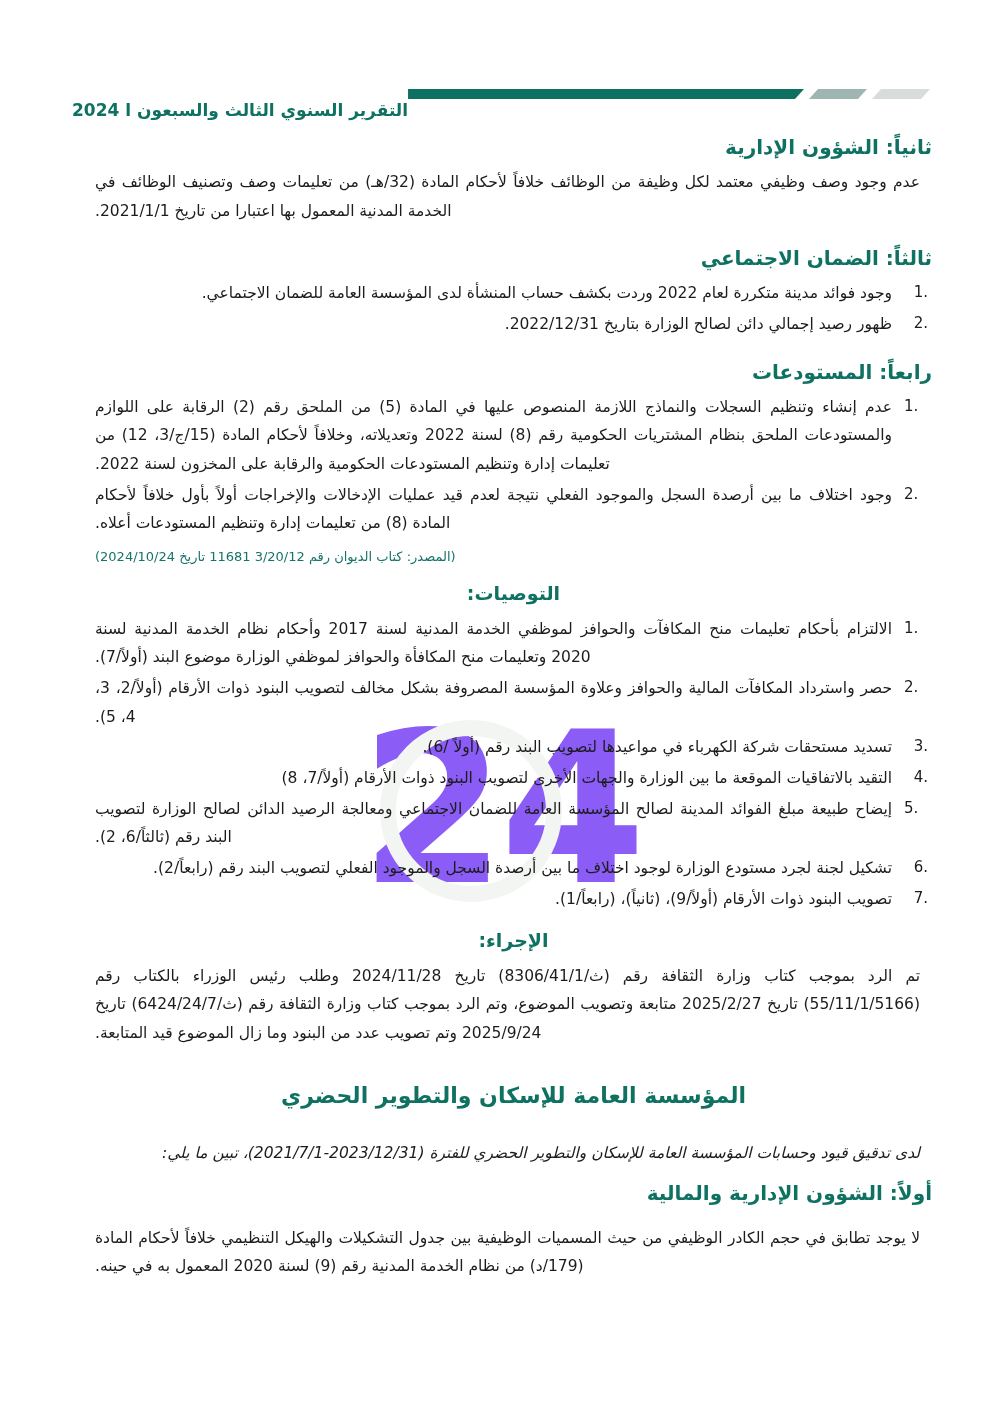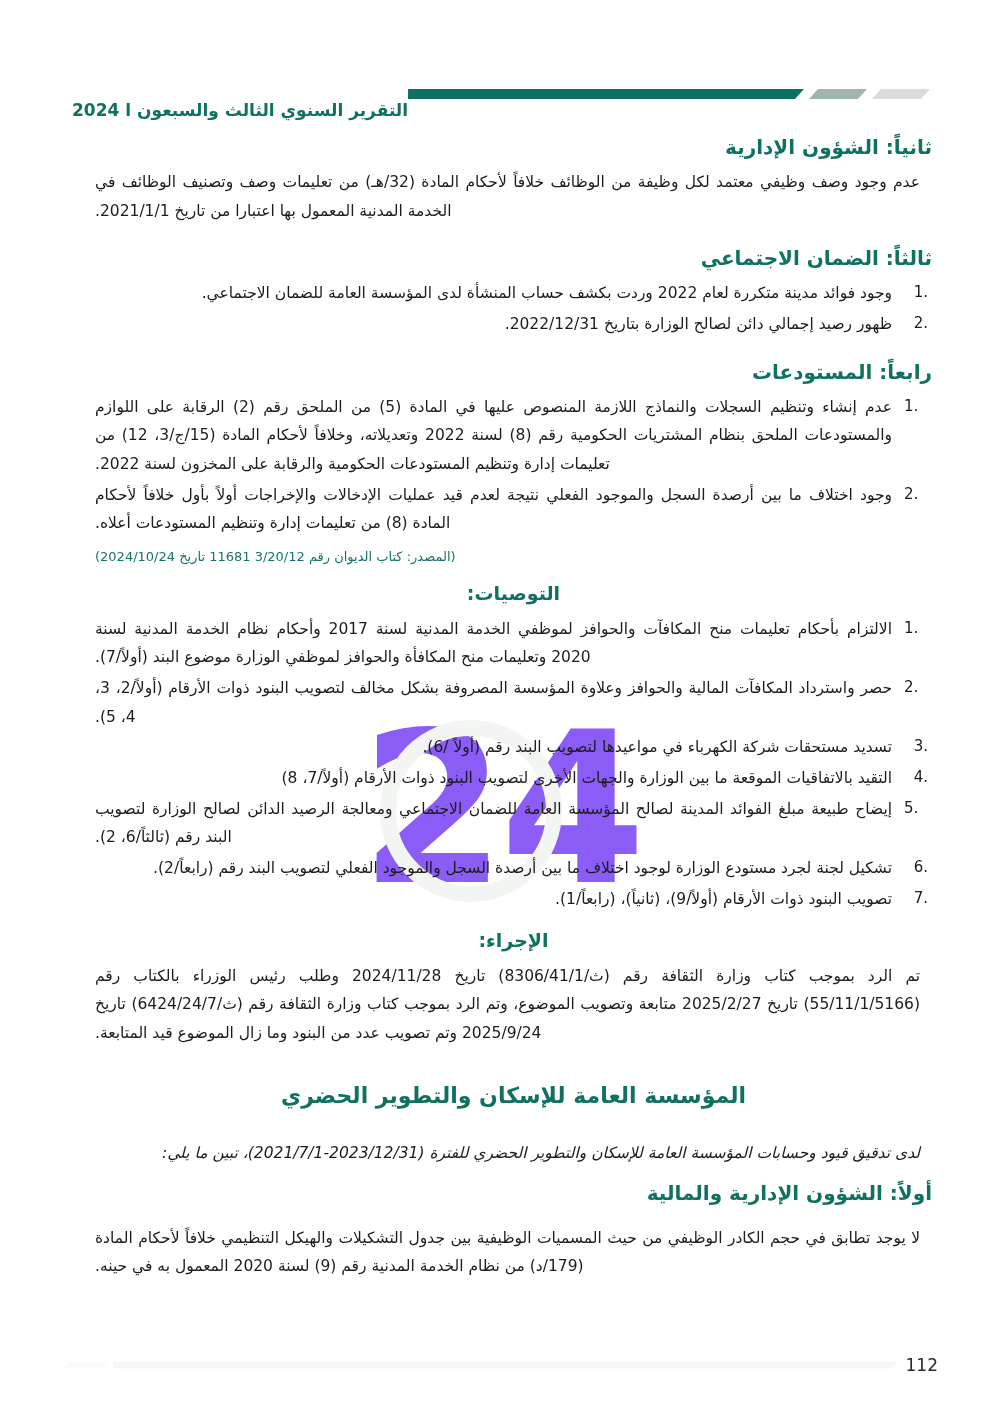--- a/index.html
+++ b/index.html
@@ -301,21 +301,14 @@
     <p class="body-text plain">لدى تدقيق قيود وحسابات المؤسسة العامة للإسكان والتطوير الحضري للفترة (2023/12/31-2021/7/1)، تبين ما يلي:</p>
 
     <div class="spacer-sm"></div>
     <h2 class="section-heading">أولاً:  الشؤون الإدارية والمالية</h2>
 
     <div class="spacer-sm"></div>
     <p class="body-text">لا يوجد تطابق في حجم الكادر الوظيفي من حيث المسميات الوظيفية بين جدول التشكيلات والهيكل التنظيمي خلافاً لأحكام المادة (179/د) من نظام الخدمة المدنية رقم (9) لسنة 2020 المعمول به في حينه.</p>
 
   </div>
 
-  <div class="footer">
-    <div class="page-number">112</div>
-    <div class="footer-rule-wrap">
-      <div class="f-bar-main"></div>
-      <div class="f-bar-mid"></div>
-    </div>
-  </div>
 
 </div>
 
 </body></html>

